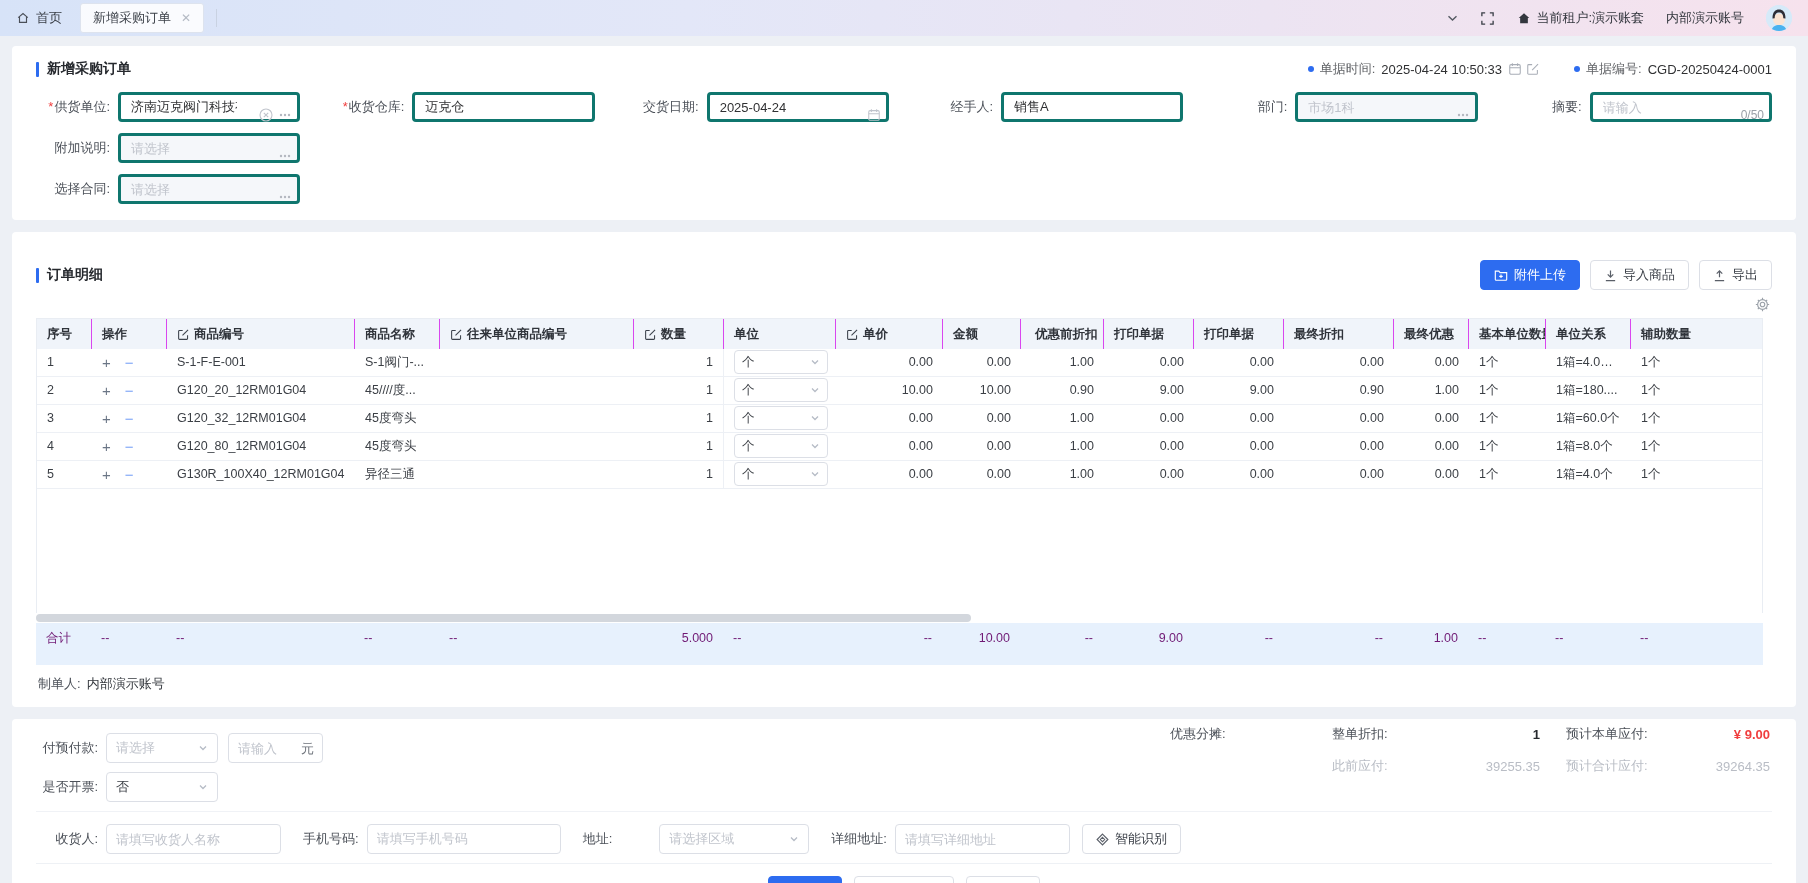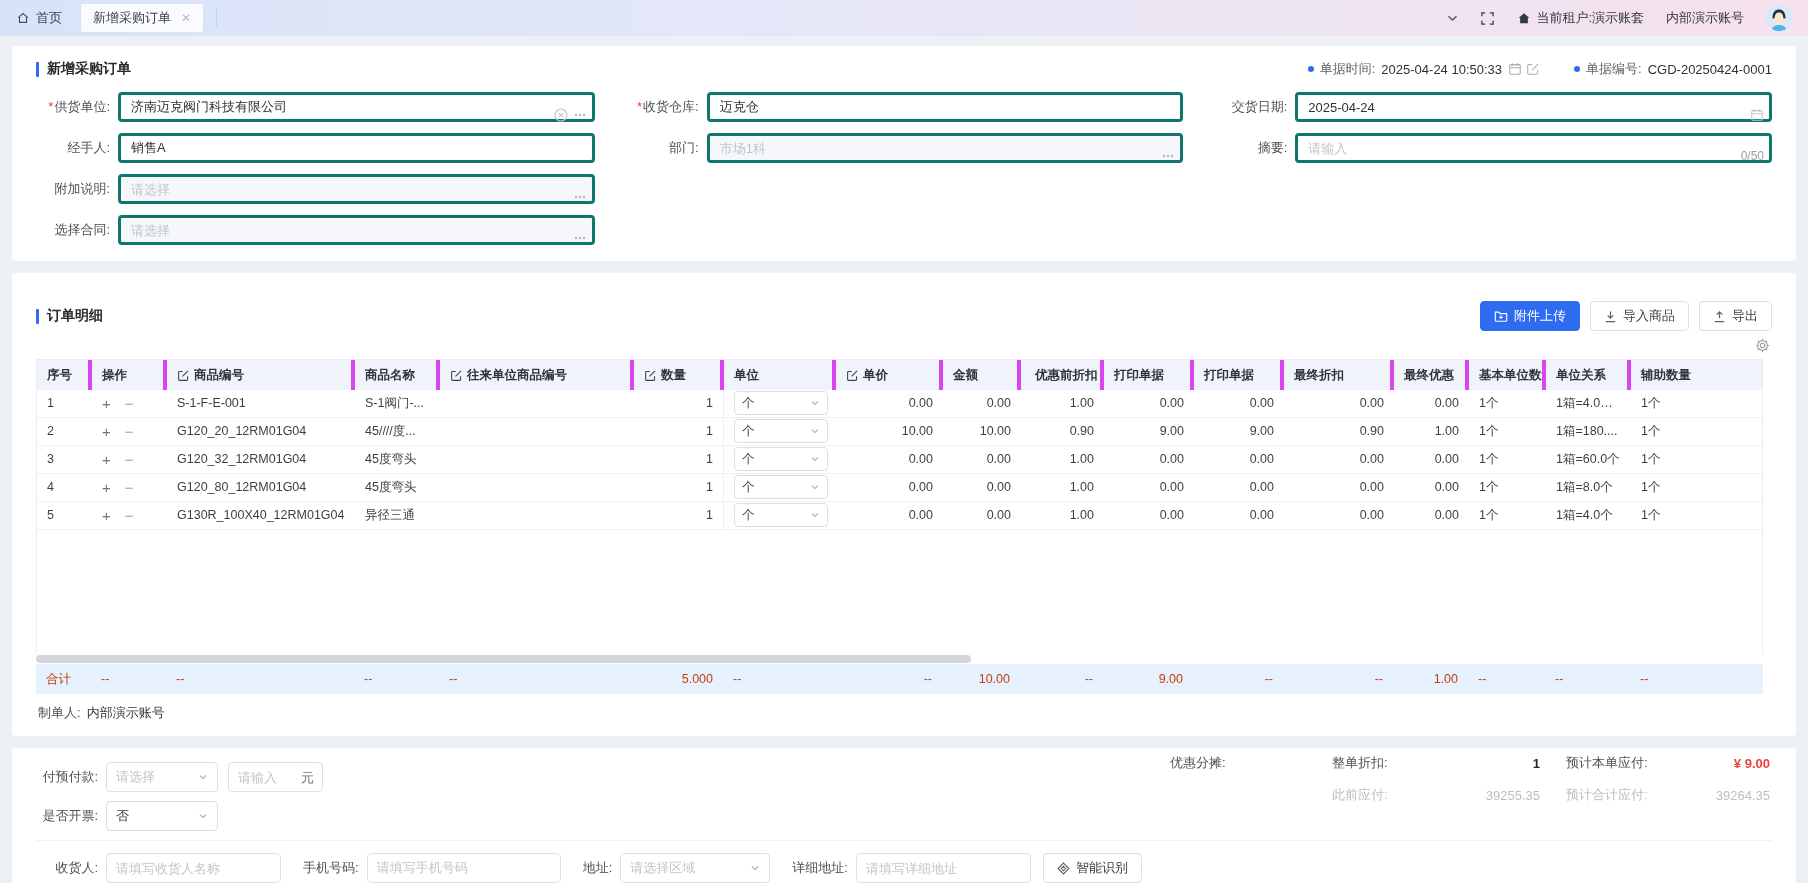--- a/index.html
+++ b/index.html
@@ -27,21 +27,21 @@
   
   .card-head { padding:14px 24px 16px 24px; }
   .head-row { display:flex; align-items:center; margin-bottom:14px; }
   .doc-meta { margin-left:auto; display:flex; align-items:center; gap:34px; font-size:13px; }
   .doc-item { display:flex; align-items:center; gap:6px; }
   .blue-dot { width:6px; height:6px; border-radius:50%; background:#2d6cf0; }
   .doc-label { color:#606266; }
   .doc-value { color:#303133; }
   .meta-ic { display:flex; gap:4px; color:#a8adb6; }
 
-  .form-grid { display:grid; grid-template-columns:repeat(3,1fr); column-gap:30px; row-gap:11px; }
+  .form-grid { display:grid; grid-template-columns:repeat(6,1fr); column-gap:30px; row-gap:11px; }
   .field { display:flex; align-items:center; }
   .field > label { width:82px; flex:none; text-align:right; padding-right:8px; color:#4c5159; white-space:nowrap; }
   .req { color:#f03e3e; margin-right:1px; }
   .ctl { position:relative; flex:1; height:30px; }
   .ctl input { width:100%; height:30px; border:3px solid #0f766e; border-radius:4px; padding:0 60px 0 10px;
     font-size:13px; color:#303133; outline:none; font-family:inherit; background:#fff; }
   .ctl input.no-suffix { padding-right:10px; }
   .ctl input::placeholder { color:#c0c4cc; }
   .ctl input:disabled { background:#f5f7fa; color:#b6bac2; }
   .suffix { position:absolute; right:8px; top:8px; height:30px; display:flex; align-items:center; gap:5px; color:#c0c4cc; }
@@ -52,21 +52,21 @@
   .detail-head { display:flex; align-items:center; }
   .detail-btns { margin-left:auto; display:flex; gap:10px; }
   .btn { height:30px; display:inline-flex; align-items:center; gap:6px; padding:0 13px; border-radius:4px;
     border:1px solid #dcdfe6; background:#fff; color:#3a3f47; font-size:13px; cursor:pointer; font-family:inherit; }
   .btn-primary { background:#2d6cf0; border-color:#2d6cf0; color:#fff; }
   .gear-row { display:flex; justify-content:flex-end; padding:7px 2px 6px 0; }
 
   .tbl-wrap { border:1px solid #e9edf3; border-bottom:none; width:1727px; }
   .thead { display:flex; background:#f0f4fa; }
   .th { height:30px; display:flex; align-items:center; gap:4px; padding:0 10px; font-weight:bold;
-    font-size:12.5px; color:#2f333a; border-right:4px solid #d946ef; white-space:nowrap; overflow:hidden; }
+    font-size:12.5px; color:#2f333a; border-right:1px solid #d946ef; white-space:nowrap; overflow:hidden; }
   .th:last-child { border-right:none; }
   .tbody { height:264px; background:#fff; }
   .tr { display:flex; border-bottom:1px solid #edf0f5; }
   .td { height:27px; line-height:26px; padding:0 10px; font-size:12.5px; color:#3b3f45;
     white-space:nowrap; overflow:hidden; text-overflow:ellipsis; }
   .c0{width:55px}.c1{width:75px}.c2{width:188px}.c3{width:85px}.c4{width:194px}.c5{width:90px}
   .c6{width:112px}.c7{width:107px}.c8{width:78px}.c9{width:83px}.c10{width:90px}.c11{width:90px}
   .c12{width:110px}.c13{width:75px}.c14{width:77px}.c15{width:85px}.c16{width:133px}
   .th,.td{ flex:none; }
   .ra { text-align:right; }
@@ -75,21 +75,21 @@
   .op { font-size:15px; cursor:pointer; line-height:1; }
   .op.plus { color:#6b7686; }
   .op.minus { color:#7aa3f7; }
   .unit-sel { margin-top:1px; height:24px; width:94px; border:1px solid #dcdfe6; border-radius:4px;
     display:flex; align-items:center; justify-content:space-between; padding:0 7px; cursor:pointer; background:#fff; }
   .unit-sel span { font-size:12.5px; color:#3b3f45; }
 
   .hscroll { width:1727px; height:10px; padding:1px 0; }
   .hthumb { width:935px; height:8px; border-radius:4px; background:#d3d7dd; }
   .sum-row { width:1727px; display:flex; background:#e7f1fd; }
-  .sum-row .td { height:30px; line-height:30px; color:#c2410c; }
+  .sum-row .td { height:42px; line-height:30px; color:#701a75; }
   .maker-row { padding:10px 2px 4px 2px; color:#33373d; }
   .maker-row .lab { color:#4c5159; margin-right:6px; }
 
   
   .card-foot { margin-top:12px; height:196px; padding:14px 24px 0 24px; display:flex; flex-direction:column; position:relative; }
   .foot-row { display:flex; align-items:center; margin-bottom:9px; }
   .foot-row label { color:#4c5159; white-space:nowrap; }
   .fsel { height:30px; border:1px solid #dcdfe6; border-radius:4px; background:#fff; display:flex;
     align-items:center; justify-content:space-between; padding:0 9px; cursor:pointer; }
   .fsel .ph { color:#c0c4cc; }
@@ -589,21 +589,21 @@
     <div class="foot-row row3">
       <label style="width:70px;text-align:right;padding-right:8px;">收货人:</label>
       <div class="finp" style="width:175px;">
         <input placeholder="请填写收货人名称" style="">
       </div>
       <label style="margin-left:22px;padding-right:8px;">手机号码:</label>
       <div class="finp" style="width:194px;font-family:Liberation Serif, serif;">
         <input placeholder="请填写手机号码" style="">
       </div>
       <label style="margin-left:22px;padding-right:8px;">地址:</label>
-      <div class="fsel" style="width:150px;">
+      <div class="fsel" style="width:150px;margin-left:39px;">
         <span class="ph">请选择区域</span>
         <svg width="10" height="10" viewBox="0 0 10 10">
             <path d="M2 3.5 5 6.5 8 3.5" fill="none" stroke="#b6bcc6" stroke-width="1.3"></path>
           </svg>
       </div>
       <label style="margin-left:22px;padding-right:8px;">详细地址:</label>
       <div class="finp" style="width:175px;">
         <input placeholder="请填写详细地址" style="">
       </div>
       <button class="btn" style="margin-left:12px;">

